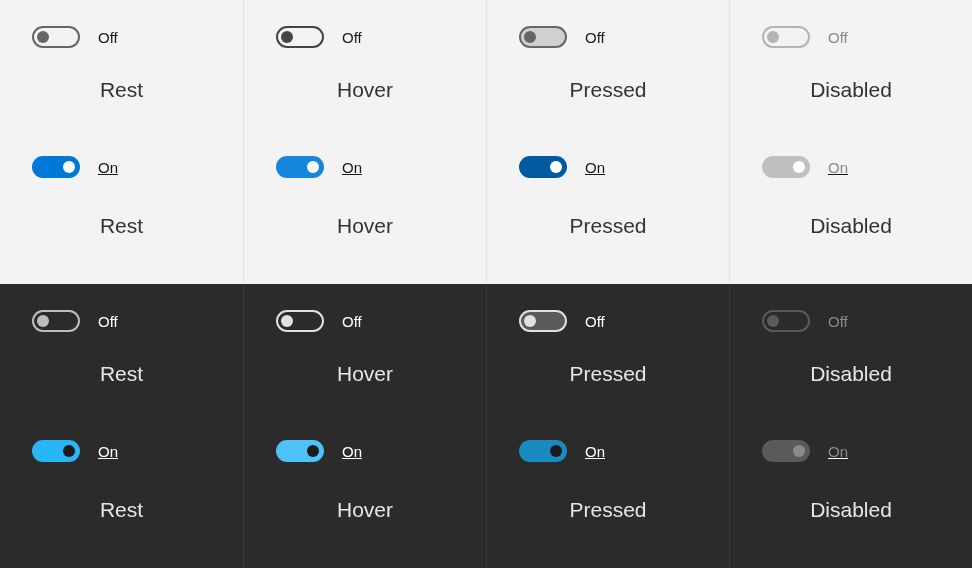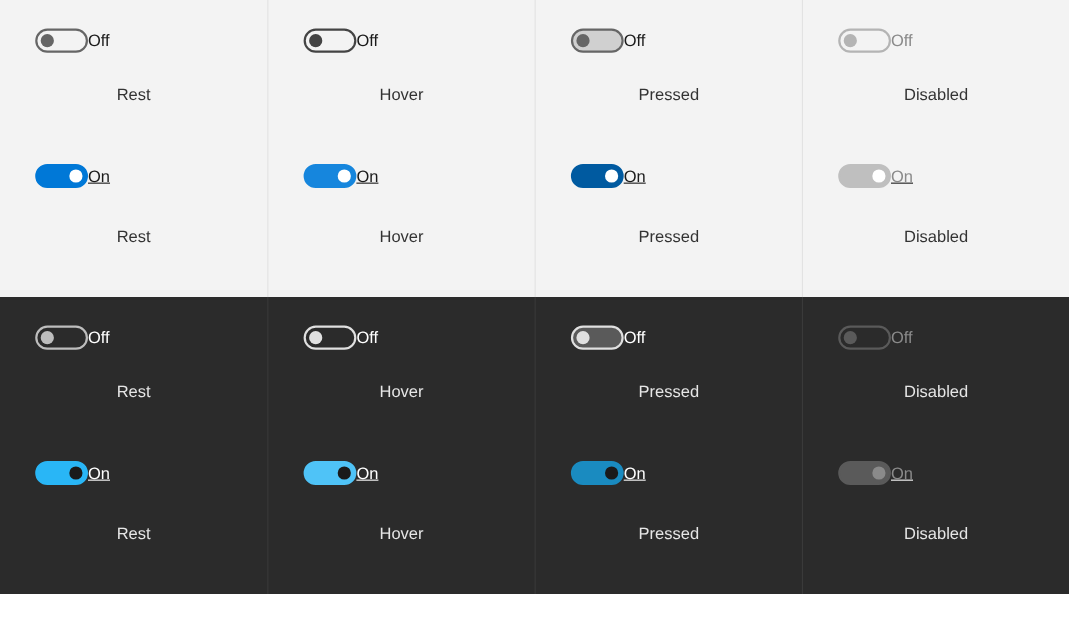--- a/index.html
+++ b/index.html
@@ -16,26 +16,27 @@
   }
   .theme.light .col + .col { border-left: 1px solid #e2e2e2; }
   .theme.dark  .col + .col { border-left: 1px solid #3a3a3a; }
 
   .row {
     width: 100%;
     display: flex;
     align-items: center;
     justify-content: flex-start;
     padding-left: 32px;
+    gap: 18px;
   }
   .row-off { height: 60px; padding-top: 14px; }
   .row-on  { height: 60px; padding-top: 2px; text-decoration: underline; }
   .caption {
     text-align: center;
-    font-size: 15px;
+    font-size: 21px;
     margin-top: 18px;
     margin-bottom: 34px;
   }
   .theme.light .caption { color: #333333; }
   .theme.dark  .caption { color: #e6e6e6; }
 
   .sw-label { font-size: 15px; }
   .theme.light .sw-label.disabled { color: #8a8a8a; }
   .theme.dark  .sw-label.disabled { color: #8a8a8a; }
 

